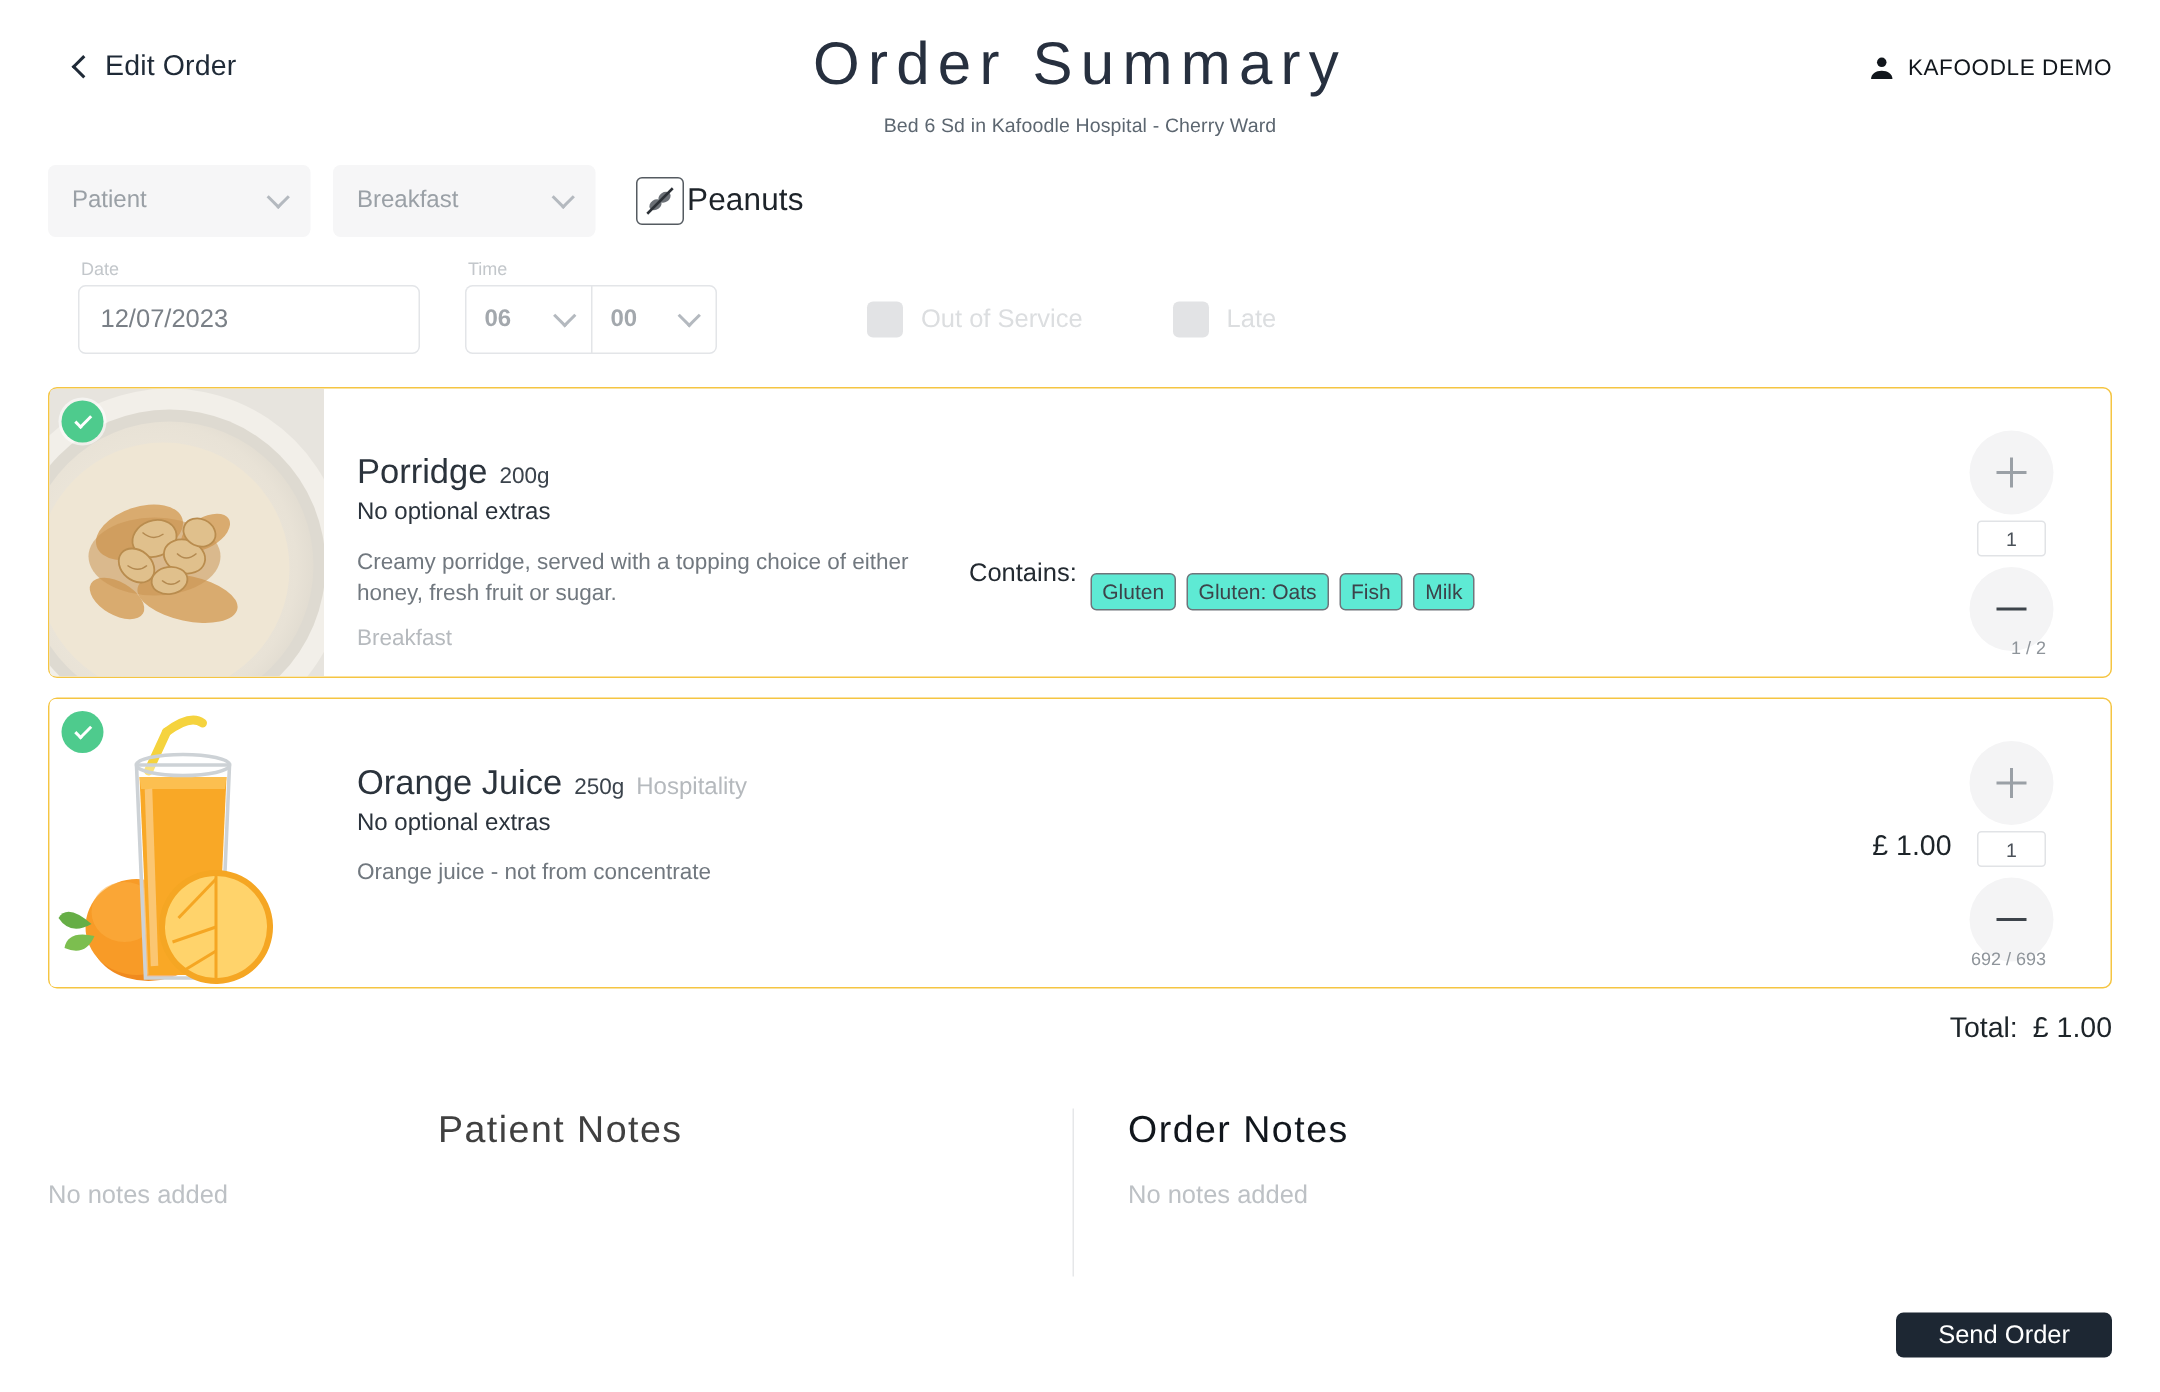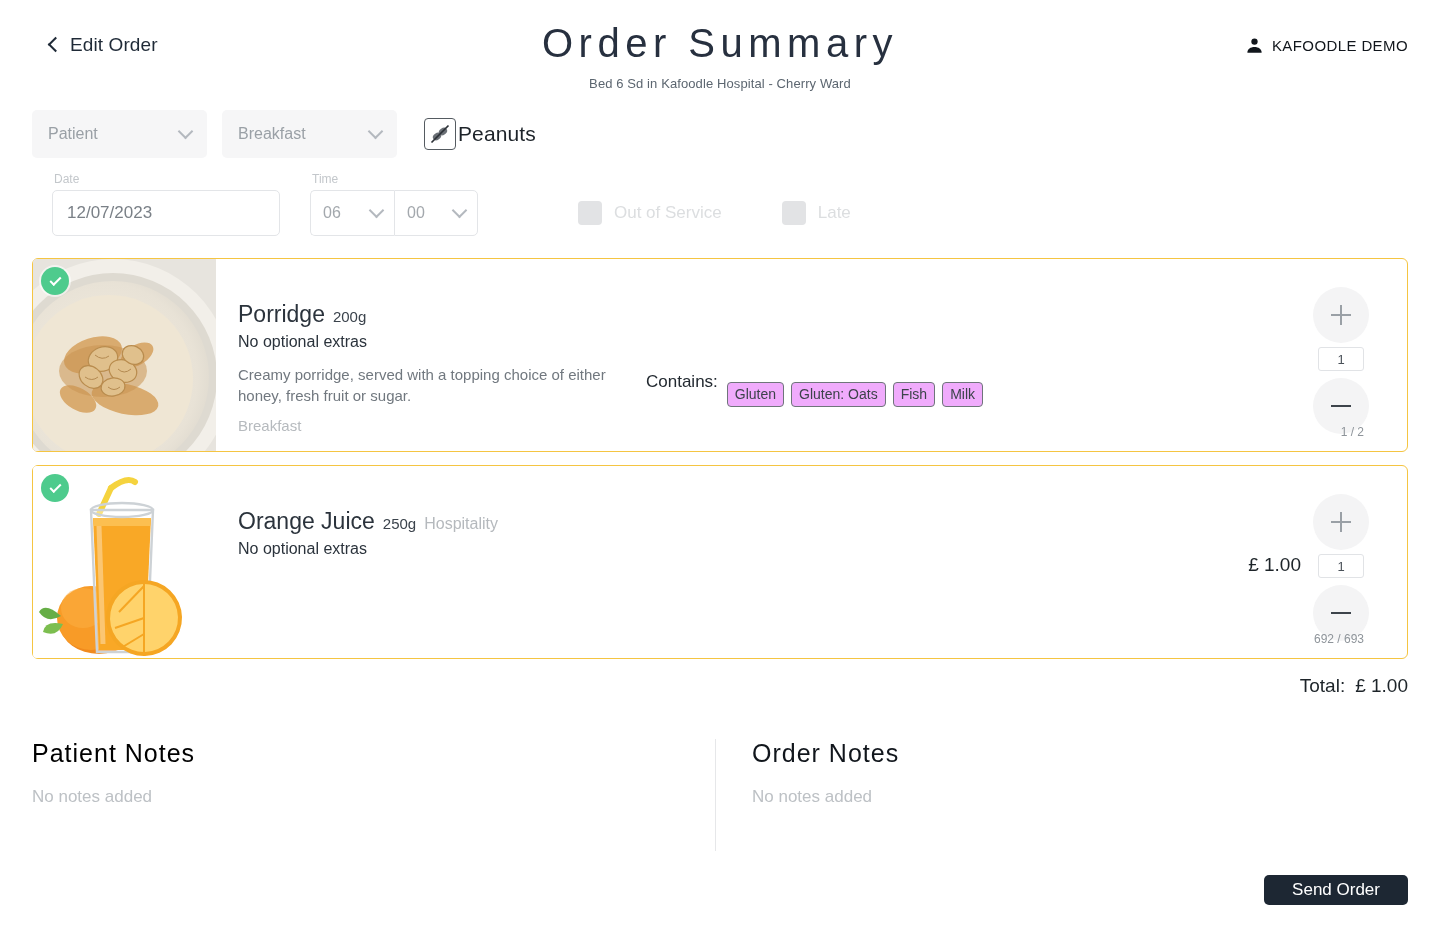--- a/index.html
+++ b/index.html
@@ -87,21 +87,21 @@
   }
   .date-box .val { font-size: 17px; color: #7a8087; }
   .time-group { display: flex; }
   .time-box {
     width: 84px; height: 46px;
     border: 1px solid #e3e5e8; background: #fff;
     display: flex; align-items: center; padding: 0 12px; cursor: pointer;
   }
   .time-box:first-child { border-radius: 5px 0 0 5px; border-right: none; }
   .time-box:last-child { border-radius: 0 5px 5px 0; }
-  .time-box .val { flex: 1; font-size: 16px; color: #a3a8ad; }
+  .time-box .val { flex: 1; font-size: 16px; color: #a3a8ad; font-weight: bold; }
 
   .chk-wrap { display: flex; align-items: center; gap: 12px; margin-bottom: 11px; }
   .chk-box {
     width: 24px; height: 24px; border-radius: 4px;
     background: #e2e3e5;
   }
   .chk-label { font-size: 17px; color: #dcdee0; }
   .chk-group { display: flex; gap: 60px; margin-left: 70px; }
 
   
@@ -143,21 +143,21 @@
   .item-extras { font-size: 16px; color: #2b333c; margin-top: 5px; }
   .item-desc { font-size: 15px; color: #71787f; margin-top: 13px; line-height: 1.42; max-width: 392px; }
   .item-cat { font-size: 15px; color: #b6babe; margin-top: 10px; }
 
   .contains { flex: 1; display: flex; align-items: center; padding-top: 54px; }
   .contains-label { font-size: 17px; color: #232a31; margin-right: 9px; }
   .tag {
     display: inline-block;
     border: 1px solid #6f757b; border-radius: 4px;
     padding: 3px 7px 4px; font-size: 14px; color: #3c434a;
-    margin-right: 7px; background: #f0abfc; margin-top: 24px;
+    margin-right: 7px; background: #5eead4; margin-top: 24px;
   }
 
   .qty-zone {
     flex: 0 0 215px; position: relative; padding-right: 10px;
   }
   .round-btn {
     position: absolute; right: 38px;
     width: 56px; height: 56px; border-radius: 50%;
     background: #f4f4f5;
     display: flex; align-items: center; justify-content: center;
@@ -194,21 +194,21 @@
     display: flex; justify-content: flex-end; align-items: baseline; gap: 10px;
   }
   .total-label { font-size: 19px; color: #1d2429; }
   .total-value { font-size: 19px; color: #1d2429; }
 
   
   .notes { display: flex; padding: 0 32px; margin-top: 42px; height: 112px; }
   .notes-col { flex: 0 0 683px; }
   .notes-col.right { padding-left: 36px; border-left: 1px solid #e6e7e9; flex: 1; }
   .notes-title { font-size: 25px; letter-spacing: 1px; }
-  .notes-title.muted { color: #000000; }
+  .notes-title.muted { color: #404040; text-align: center; }
   .notes-title.dark { color: #11161c; }
   .notes-empty { font-size: 17px; color: #bdc1c5; margin-top: 19px; }
 
   
   .send-row { padding: 0 32px; margin-top: 24px; display: flex; justify-content: flex-end; }
   .send-btn {
     background: #1d2733; color: #fff;
     font-size: 17px; padding: 5px 28px; border-radius: 5px;
     border: none; cursor: pointer;
     font-family: "Liberation Sans", sans-serif;
@@ -413,20 +413,21 @@
       </svg>
     </div>
 
     <div class="info">
       <div class="item-name-row">
         <span class="item-name">Orange Juice</span>
         <span class="item-weight">250g</span>
         <span class="item-tagword">Hospitality</span>
       </div>
       <div class="item-extras">No optional extras</div>
+      <div class="item-desc">Orange juice - not from concentrate</div>
     </div>
 
     <div class="contains">
       
     </div>
 
     <div class="qty-zone">
       <div class="round-btn plus">
         <span class="plus-glyph"></span>
       </div>

